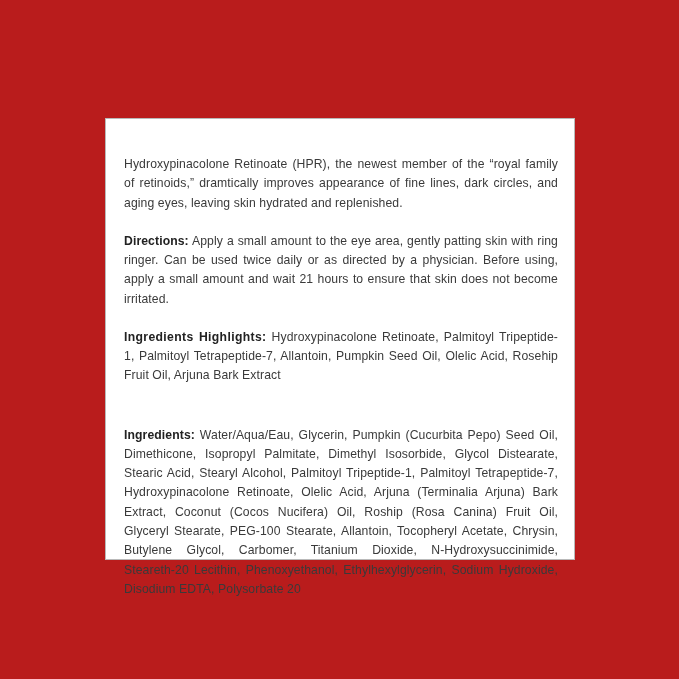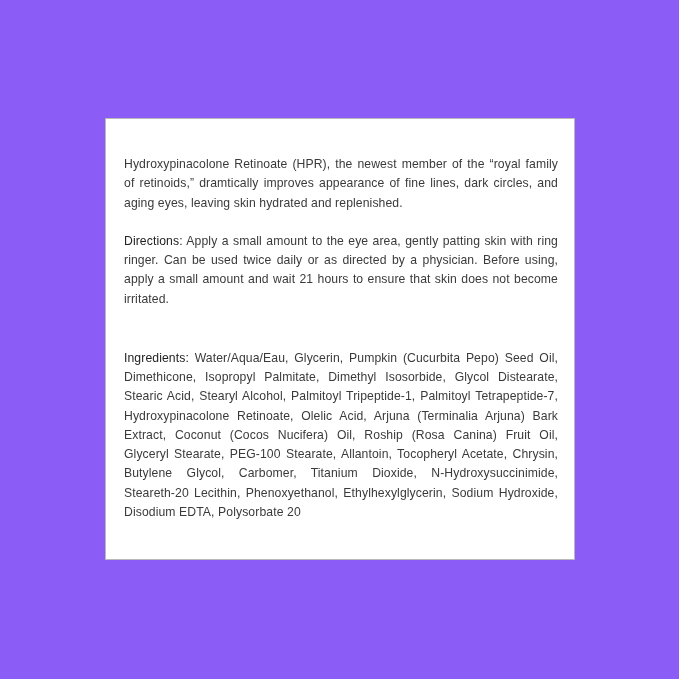--- a/index.html
+++ b/index.html
@@ -11,21 +11,21 @@
     width: 679px;
     height: 679px;
     font-family: "Liberation Sans", sans-serif;
     color: #2a2a2a;
     -webkit-font-smoothing: antialiased;
   }
   .page {
     position: relative;
     width: 679px;
     height: 679px;
-    background: #8b5cf6;
+    background: #b91c1c;
     overflow: hidden;
   }
   .panel {
     position: absolute;
     left: 105px;
     top: 118px;
     width: 470px;
     height: 442px;
     border: 1px solid #b9b9b9;
     box-sizing: border-box;
@@ -44,38 +44,39 @@
     text-align: justify;
     text-justify: inter-word;
     color: #3a3a3a;
     letter-spacing: 0.1px;
   }
   p.block:last-child {
     margin-bottom: 0;
     margin-top: 40px;
   }
   .lead {
-    font-weight: 400;
+    font-weight: 700;
     color: #222222;
   }
   .lead-sp {
     font-weight: 700;
     color: #222222;
     letter-spacing: 0.35px;
   }
 </style>
 </head>
 <body>
 
 <div class="page">
   <div class="panel">
     <div class="content">
 
       <p class="block"><span>Hydroxypinacolone Retinoate (HPR), the newest member of the “royal family of retinoids,” dramtically improves appearance of fine lines, dark circles, and aging eyes, leaving skin hydrated and replenished.</span></p>
 
       <p class="block"><span class="lead">Directions:</span><span> Apply a small amount to the eye area, gently patting skin with ring ringer. Can be used twice daily or as directed by a physician. Before using, apply a small amount and wait 21 hours to ensure that skin does not become irritated.</span></p>
 
+      <p class="block"><span class="lead-sp">Ingredients  Highlights:</span><span> Hydroxypinacolone Retinoate, Palmitoyl Tripeptide-1, Palmitoyl Tetrapeptide-7, Allantoin, Pumpkin Seed Oil, Olelic Acid, Rosehip Fruit Oil, Arjuna Bark Extract</span></p>
 
       <p class="block"><span class="lead">Ingredients:</span><span> Water/Aqua/Eau, Glycerin, Pumpkin (Cucurbita Pepo) Seed Oil, Dimethicone, Isopropyl Palmitate, Dimethyl Isosorbide, Glycol Distearate, Stearic Acid, Stearyl Alcohol,  Palmitoyl Tripeptide-1, Palmitoyl Tetrapeptide-7, Hydroxypinacolone Retinoate, Olelic Acid, Arjuna (Terminalia Arjuna) Bark Extract, Coconut (Cocos Nucifera) Oil, Roship (Rosa Canina) Fruit Oil, Glyceryl Stearate, PEG-100 Stearate, Allantoin, Tocopheryl Acetate, Chrysin, Butylene Glycol, Carbomer, Titanium Dioxide, N-Hydroxysuccinimide, Steareth-20 Lecithin, Phenoxyethanol, Ethylhexylglycerin, Sodium Hydroxide, Disodium EDTA, Polysorbate 20</span></p>
 
     </div>
   </div>
 </div>
 
 </body></html>

